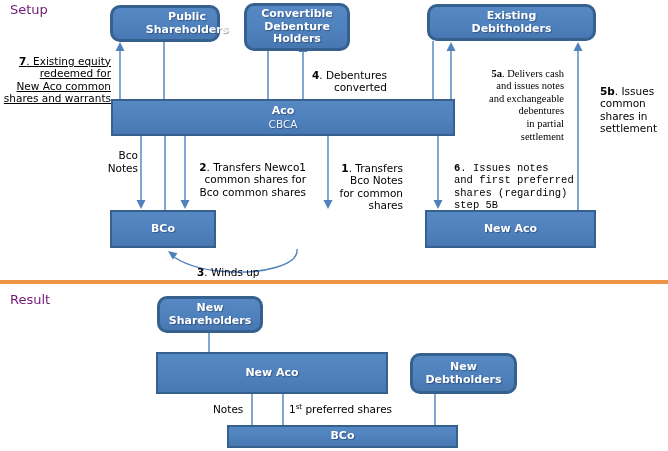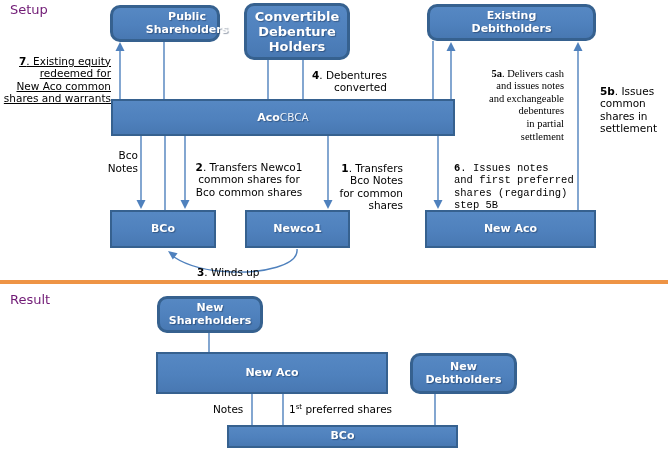--- a/index.html
+++ b/index.html
@@ -11,21 +11,21 @@
     position:absolute;font-size:13px;font-weight:normal;color:#701a75;
   }
   .box{
     position:absolute;display:flex;align-items:center;justify-content:center;
     background:linear-gradient(180deg,#5688c3 0%,#4f81bd 55%,#4878b2 100%);
     border:2px solid #36618f;color:#fff;font-weight:bold;font-size:11px;
     text-align:center;white-space:pre-line;line-height:1.18;
     text-shadow:1px 1px 1px rgba(20,40,70,.45);box-sizing:border-box;
   }
   .rounded{border-radius:10px;border-width:3px;}
-  .aco-inner{display:flex;flex-direction:row;align-items:center;line-height:1.25;}
+  .aco-inner{display:flex;flex-direction:column;align-items:center;line-height:1.25;}
   .aco-sub{font-weight:normal;font-size:10.5px;color:#eef3fa;}
   .ann{
     position:absolute;font-size:10.5px;color:#000;line-height:1.2;
     white-space:pre-line;
   }
   .ann b{font-weight:bold;}
   .r{text-align:right;}
   .c{text-align:center;}
   .hang{padding-left:14px;text-indent:-14px;}
   #divider{position:absolute;left:0;top:280;width:668px;height:4px;background:#ee9445;}
@@ -69,35 +69,34 @@
       <polygon points="438,209 433.5,200 442.5,200"></polygon>
       <polygon points="168,251 177.6,253.2 172.8,259.6"></polygon>
     </g>
   </svg>
 
   <div class="sec-title" style="left:10px;top:2px;">Setup</div>
   <div class="sec-title" style="left:10px;top:292px;">Result</div>
 
   <div class="box rounded" style="left:110px;top:5px;width:110px;height:37px;padding-left:44px;">Public
 Shareholders</div>
-  <div class="box rounded" style="left:244px;top:3px;width:106px;height:57px;font-size:13px;">Convertible
+  <div class="box rounded" style="left:244px;top:3px;width:106px;height:48px;font-size:11px;">Convertible
 Debenture
 Holders</div>
   <div class="box rounded" style="left:427px;top:4px;width:169px;height:37px;">Existing
 Debitholders</div>
 
   <div class="box" style="left:111px;top:99px;width:344px;height:37px;">
     <span class="aco-inner">
       <span>Aco</span>
       <span class="aco-sub">CBCA</span>
     </span>
   </div>
 
   <div class="box" style="left:110px;top:210px;width:106px;height:38px;">BCo</div>
-  <div class="box" style="left:245px;top:210px;width:105px;height:38px;">Newco1</div>
   <div class="box" style="left:425px;top:210px;width:171px;height:38px;">New Aco</div>
 
   <div class="ann r" style="left:0px;top:42px;width:111px;text-decoration:underline;">
     <b>7</b><span>. Existing equity
 redeemed for
 New Aco common
 shares and warrants</span>
   </div>
   <div class="ann r" style="left:300px;top:56px;width:87px;">
     <b>4</b><span>. Debentures
@@ -112,21 +111,21 @@
 settlement</span>
   </div>
   <div class="ann hang" style="left:586px;top:72px;width:82px;">
     <b>5b</b><span>. Issues
 common
 shares in
 settlement</span>
   </div>
   <div class="ann r" style="left:98px;top:149px;width:40px;">Bco
 Notes</div>
-  <div class="ann c" style="left:186px;top:148px;width:126px;">
+  <div class="ann c" style="left:180px;top:148px;width:126px;text-align:right;">
     <b>2</b><span>. Transfers Newco1
 common shares for
 Bco common shares</span>
   </div>
   <div class="ann r" style="left:326px;top:149px;width:77px;">
     <b>1</b><span>. Transfers
 Bco Notes
 for common
 shares</span>
   </div>

